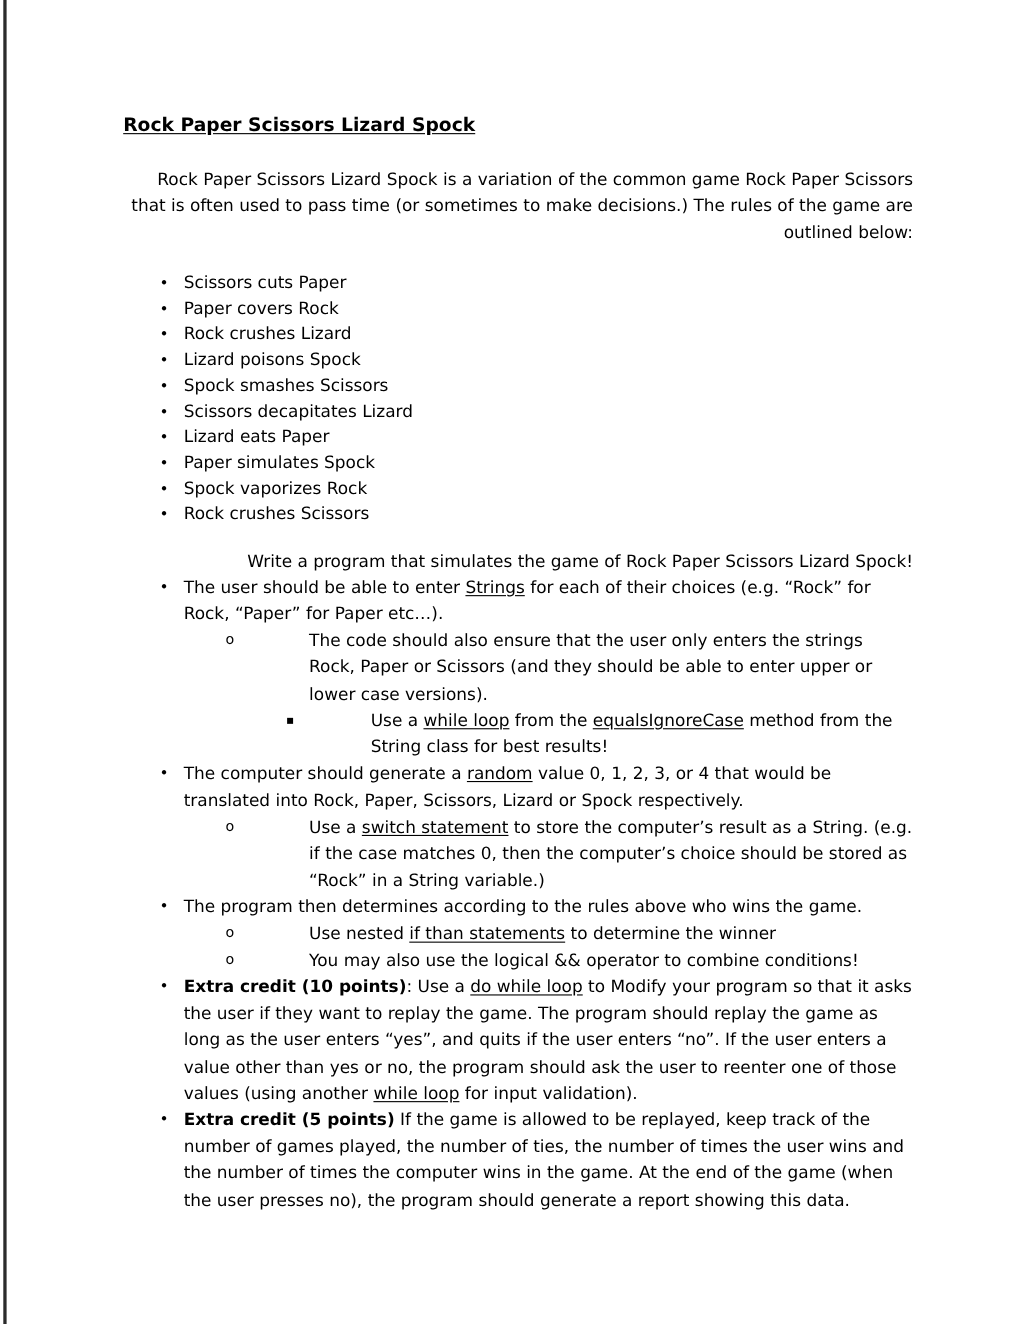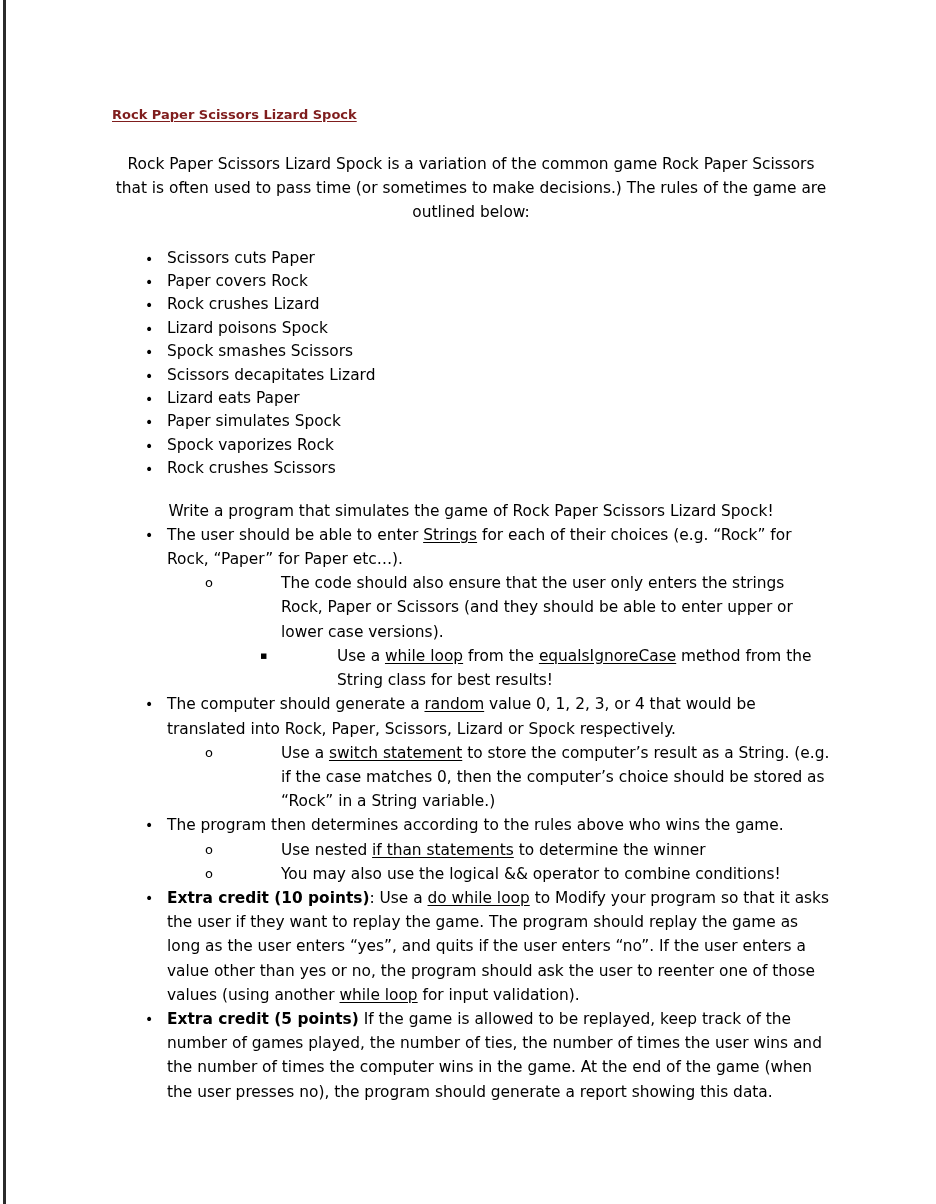--- a/index.html
+++ b/index.html
@@ -42,37 +42,37 @@
   .doc-title {
     font-size: 21.5px;
     font-weight: bold;
     line-height: 26px;
     color: #000000;
     letter-spacing: -0.2px;
     margin: 0 0 29px 0;
   }
 
   .subheading {
-    font-size: 13px;
+    font-size: 17px;
     font-weight: bold;
     line-height: 20px;
-    color: #7f1d1d;
+    color: #000000;
     text-decoration: underline;
     text-underline-offset: 2px;
     margin: 0 0 27px 0;
     display: inline-block;
     text-align: center;
   }
 
   .para {
     font-size: 15.4px;
     line-height: 24.2px;
     color: #000000;
     margin: 0;
-    text-align: center;
+    text-align: right;
   }
 
   .para-intro {
     margin-bottom: 16px;
   }
 
   .para-write {
     margin-top: 18px;
     margin-bottom: 0;
   }

